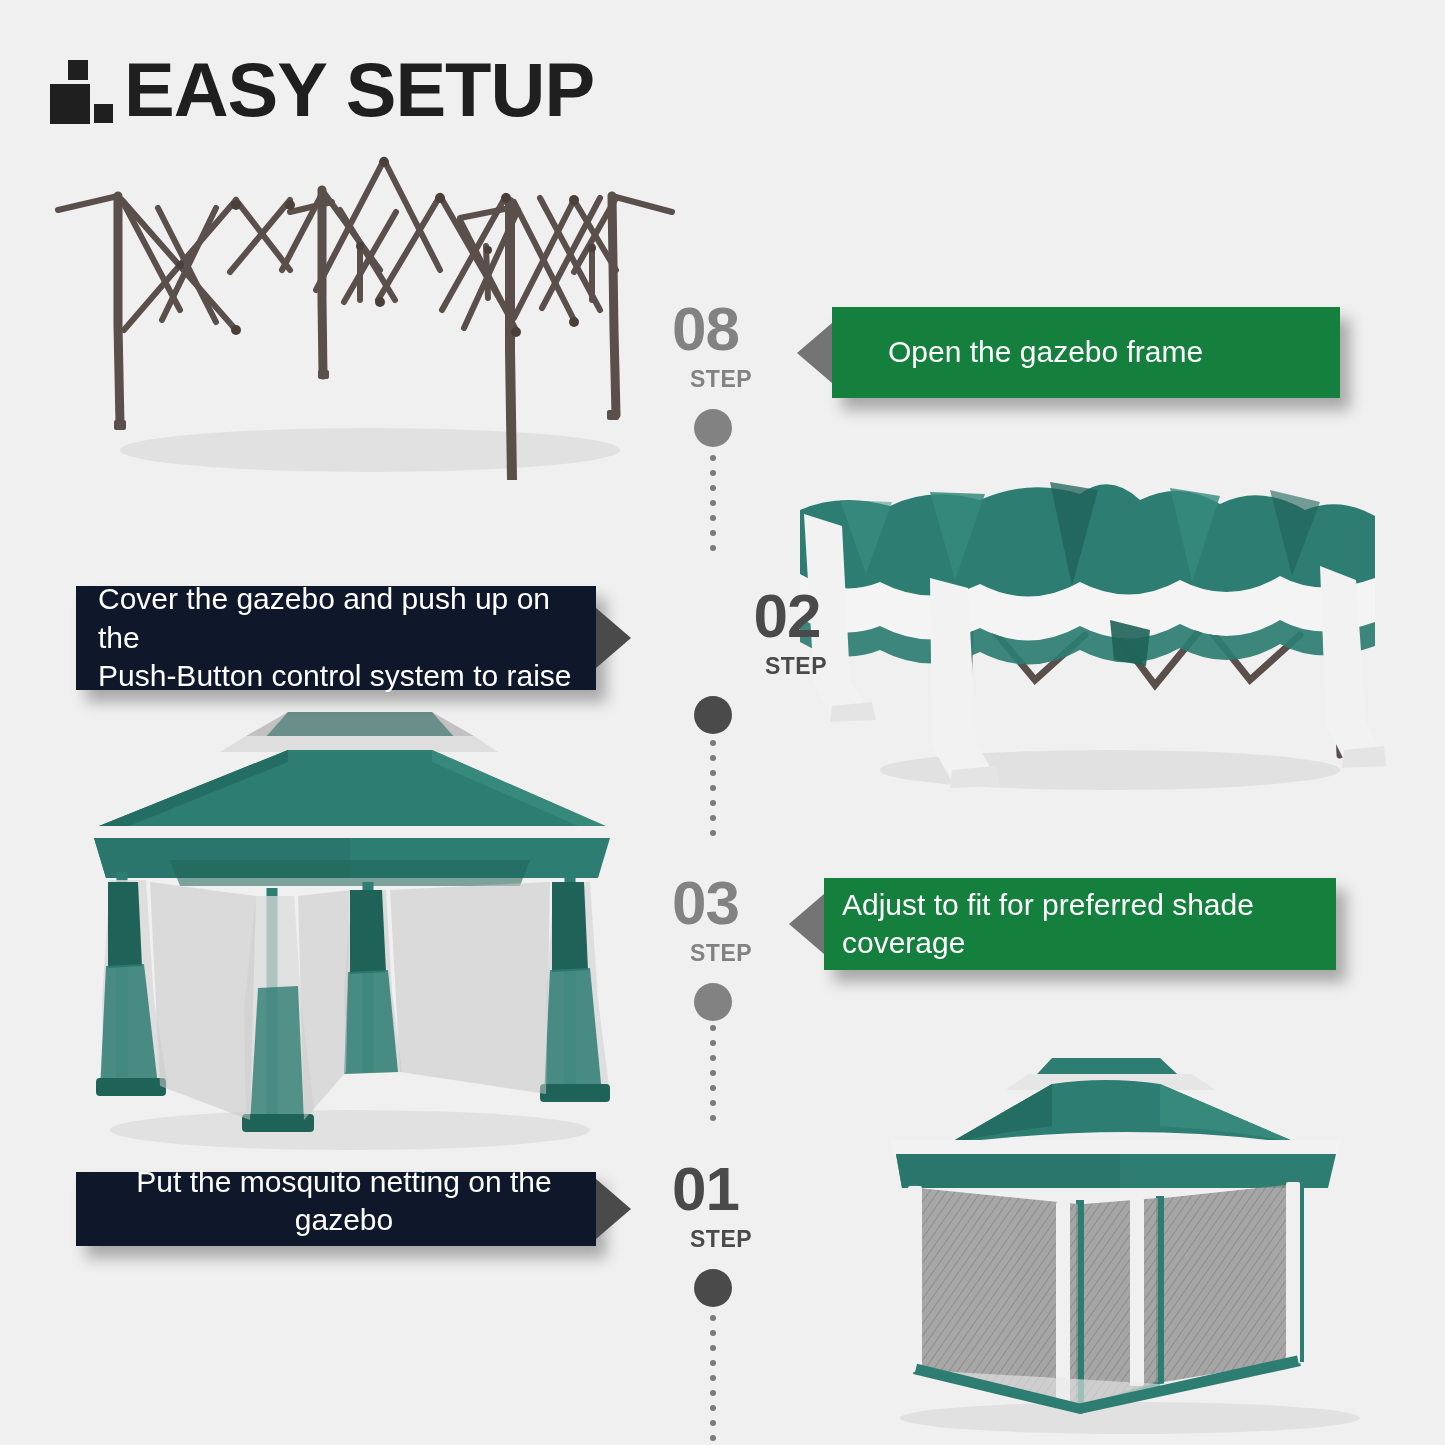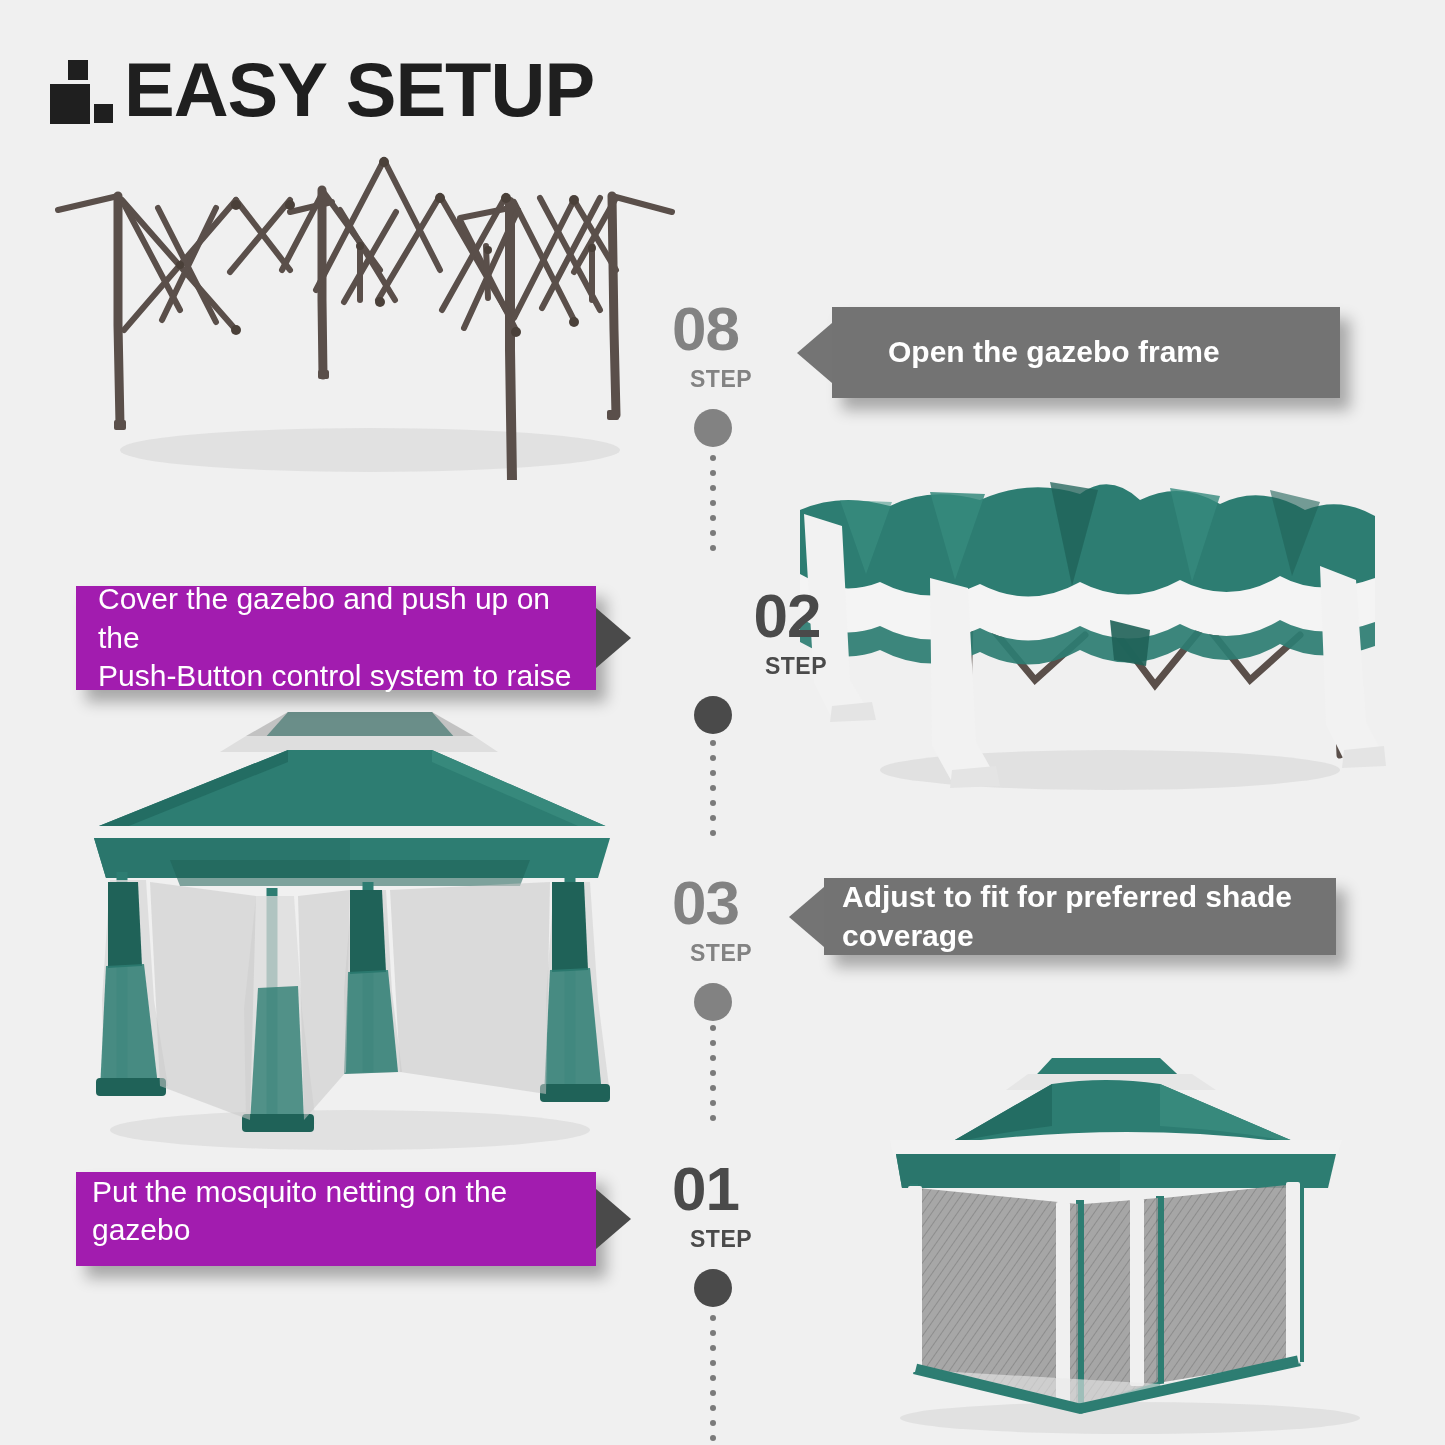--- a/index.html
+++ b/index.html
@@ -42,23 +42,23 @@
   
   .callout{position:absolute;display:flex;align-items:center;}
   .callout .body{
     position:relative;box-sizing:border-box;
     display:flex;align-items:center;
     color:#ffffff;font-size:30px;line-height:1.28;
     box-shadow:10px 12px 14px rgba(0,0,0,.30);
   }
   .callout .notch{position:absolute;width:0;height:0;}
 
-  .callout.light .body{background:#737373;font-weight:bold;}
+  .callout.light .body{background:#15803d;}
   .callout.light .notch{border-top:30px solid transparent;border-bottom:30px solid transparent;}
-  .callout.dark .body{background:#a21caf;}
+  .callout.dark .body{background:#0f172a;}
   .callout.dark .notch{border-top:30px solid transparent;border-bottom:30px solid transparent;}
 
   
   .callout.point-left .notch{
     left:-35px;top:50%;transform:translateY(-50%);
     border-right:35px solid #747474;
   }
 
   
   .callout.point-right .notch{
@@ -67,24 +67,24 @@
   }
 
   
   #callout-01{left:832px;top:307px;}
   #callout-01 .body{width:508px;height:91px;padding:0 0 0 56px;}
 
   #callout-02{left:76px;top:586px;}
   #callout-02 .body{width:520px;height:104px;padding:0 0 0 22px;}
 
   #callout-03{left:824px;top:878px;}
-  #callout-03 .body{width:512px;height:77px;padding:0 16px 0 18px;}
+  #callout-03 .body{width:512px;height:92px;padding:0 16px 0 18px;}
 
   #callout-04{left:76px;top:1172px;}
-  #callout-04 .body{width:520px;height:94px;padding:0 0 16px 16px;}
+  #callout-04 .body{width:520px;height:74px;padding:0 0 16px 16px;text-align:center;}
 
   .callout .txt{white-space:pre-line;}
 
   
   .photo{position:absolute;}
   .photo svg{display:block;}
   .shadow-ellipse{fill:#d8d8d8;opacity:.65;}
 
   #photo-frame{left:40px;top:150px;width:650px;height:330px;}
   #photo-draped{left:780px;top:470px;width:610px;height:340px;}

